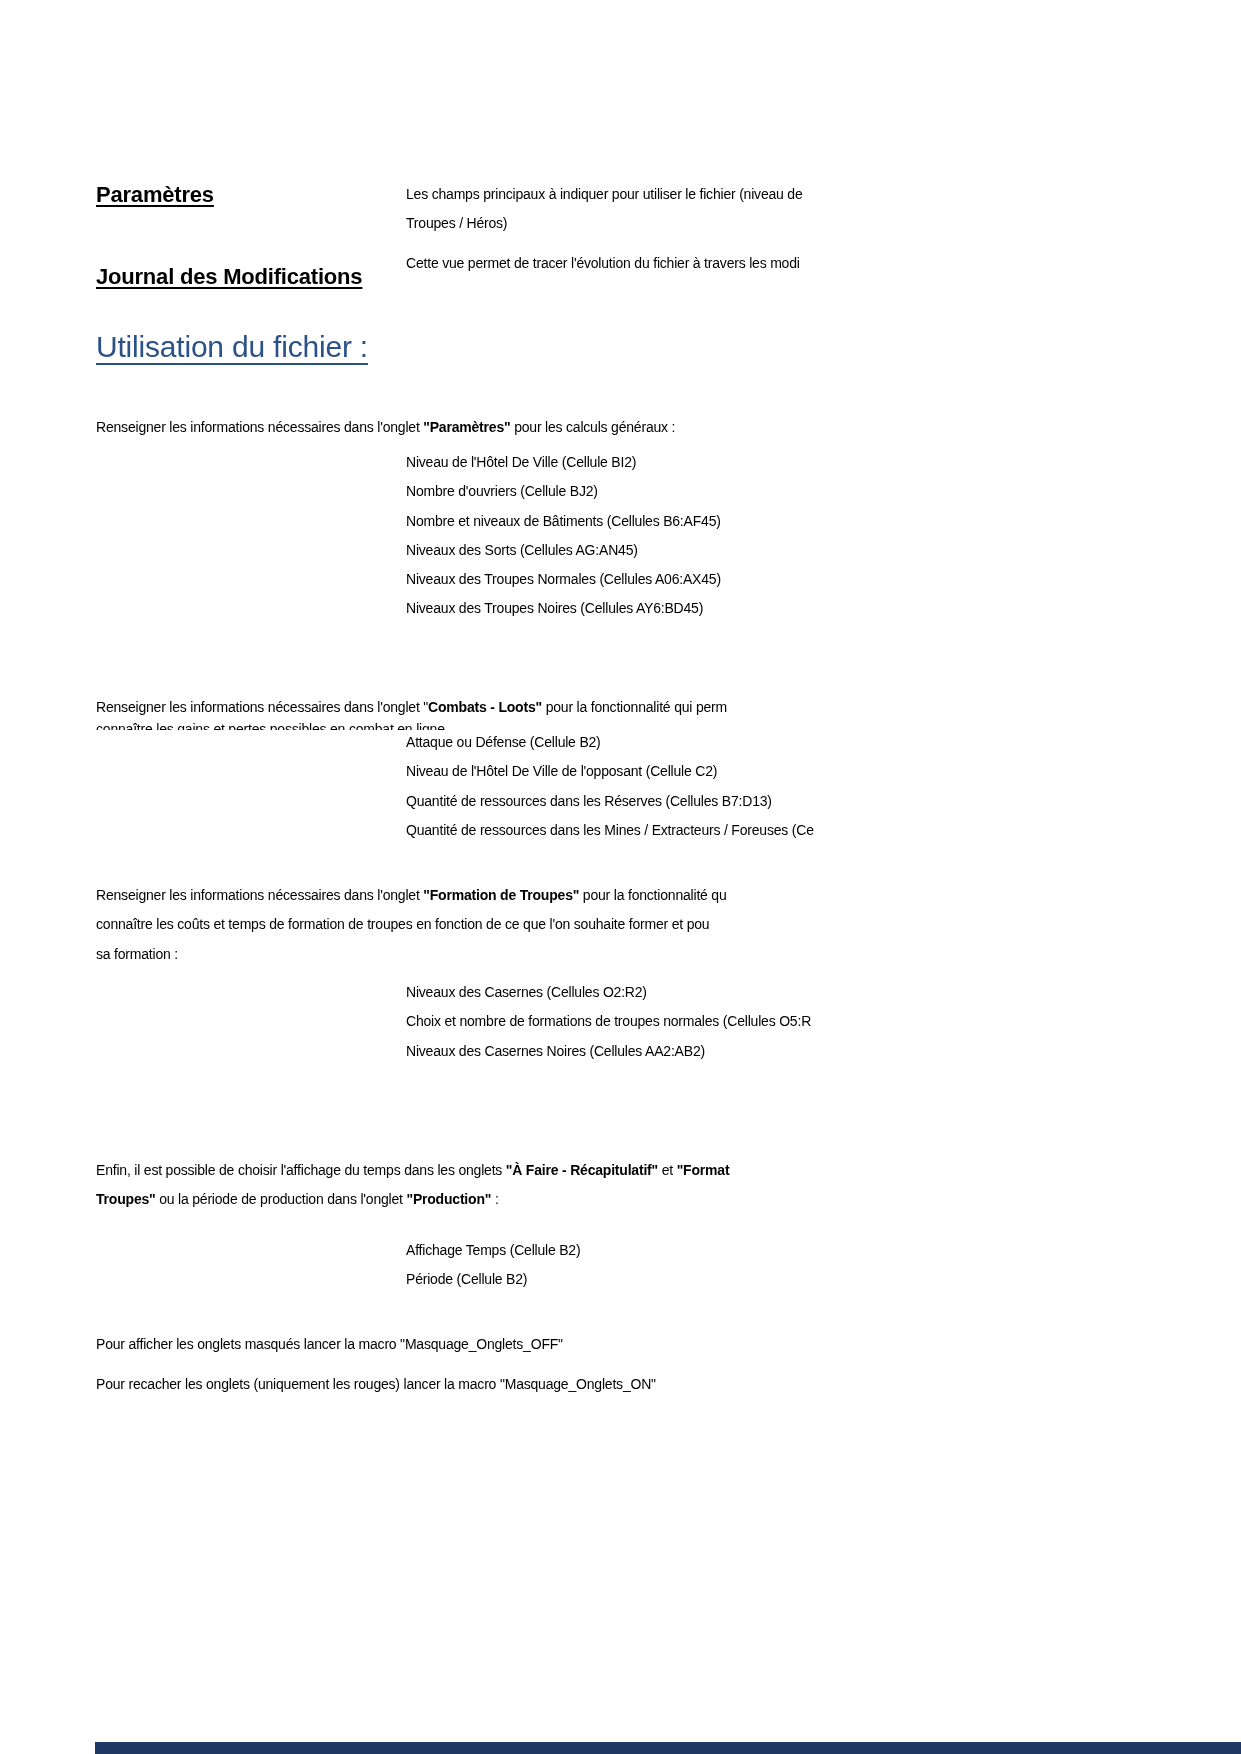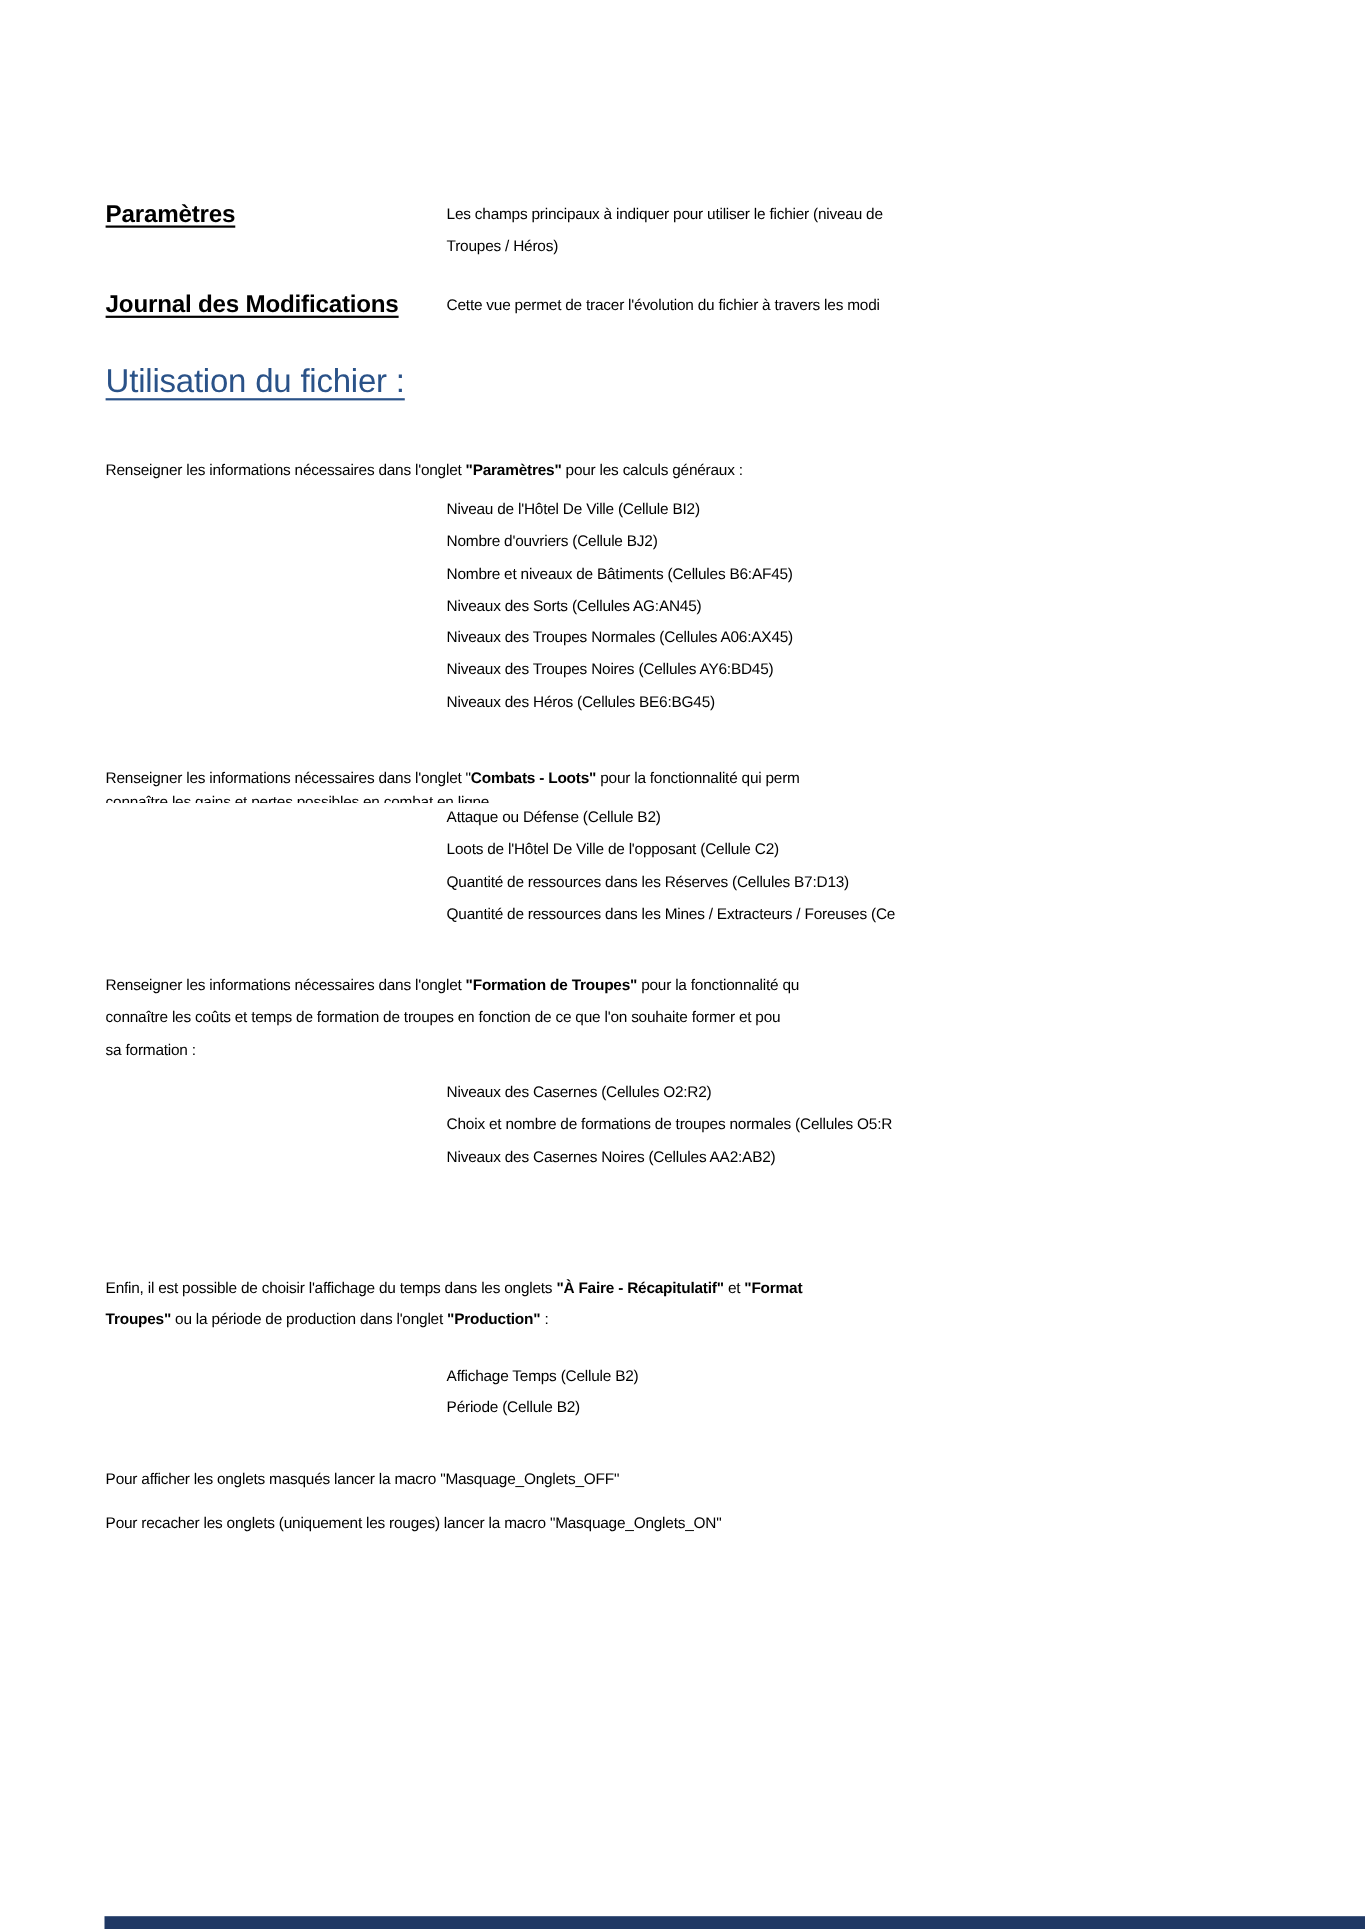--- a/index.html
+++ b/index.html
@@ -49,44 +49,43 @@
 <div class="page">
   <div class="clip">
 
     <div class="abs term" style="left:96px; top:180px">Paramètres</div>
     <div class="abs" style="left:406px; top:180px">
       <div class="line">Les champs principaux à indiquer pour utiliser le fichier (niveau de</div>
       <div class="line">Troupes / Héros)</div>
     </div>
 
     <div class="abs term" style="left:96px; top:262px">Journal des Modifications</div>
-    <div class="abs" style="left:406px; top:263px">
+    <div class="abs" style="left:406px; top:249px">
       <div class="line">Cette vue permet de tracer l'évolution du fichier à travers les modi</div>
     </div>
 
     <div class="abs heading" style="left:96px; top:330px">Utilisation du fichier :</div>
 
     <div class="abs line" style="left:96px; top:413px"><span>Renseigner les informations nécessaires dans l'onglet </span><b>"Paramètres"</b><span> pour les calculs généraux :</span></div>
     <div class="abs" style="left:406px; top:448px">
       <div class="line">Niveau de l'Hôtel De Ville (Cellule BI2)</div>
       <div class="line">Nombre d'ouvriers (Cellule BJ2)</div>
       <div class="line">Nombre et niveaux de Bâtiments (Cellules B6:AF45)</div>
       <div class="line">Niveaux des Sorts (Cellules AG:AN45)</div>
       <div class="line">Niveaux des Troupes Normales (Cellules A06:AX45)</div>
       <div class="line">Niveaux des Troupes Noires (Cellules AY6:BD45)</div>
-      <div class="line">Niveaux des Héros (Cellules BE6:BG45)</div>
     </div>
 
     <div class="abs line" style="left:96px; top:693px"><span>Renseigner les informations nécessaires dans l'onglet "</span><b>Combats - Loots"</b><span> pour la fonctionnalité qui perm</span></div>
     <div class="abs clipped-box" style="left:96px; top:719px">
       <div class="line">connaître les gains et pertes possibles en combat en ligne</div>
     </div>
     <div class="abs" style="left:406px; top:728px">
       <div class="line">Attaque ou Défense (Cellule B2)</div>
-      <div class="line">Loots de l'Hôtel De Ville de l'opposant (Cellule C2)</div>
+      <div class="line">Niveau de l'Hôtel De Ville de l'opposant (Cellule C2)</div>
       <div class="line">Quantité de ressources dans les Réserves (Cellules B7:D13)</div>
       <div class="line">Quantité de ressources dans les Mines / Extracteurs / Foreuses (Ce</div>
     </div>
 
     <div class="abs" style="left:96px; top:881px">
       <div class="line"><span>Renseigner les informations nécessaires dans l'onglet </span><b>"Formation de Troupes"</b><span> pour la fonctionnalité qu</span></div>
       <div class="line">connaître les coûts et temps de formation de troupes en fonction de ce que l'on souhaite former et pou</div>
       <div class="line">sa formation :</div>
     </div>
     <div class="abs" style="left:406px; top:978px">

